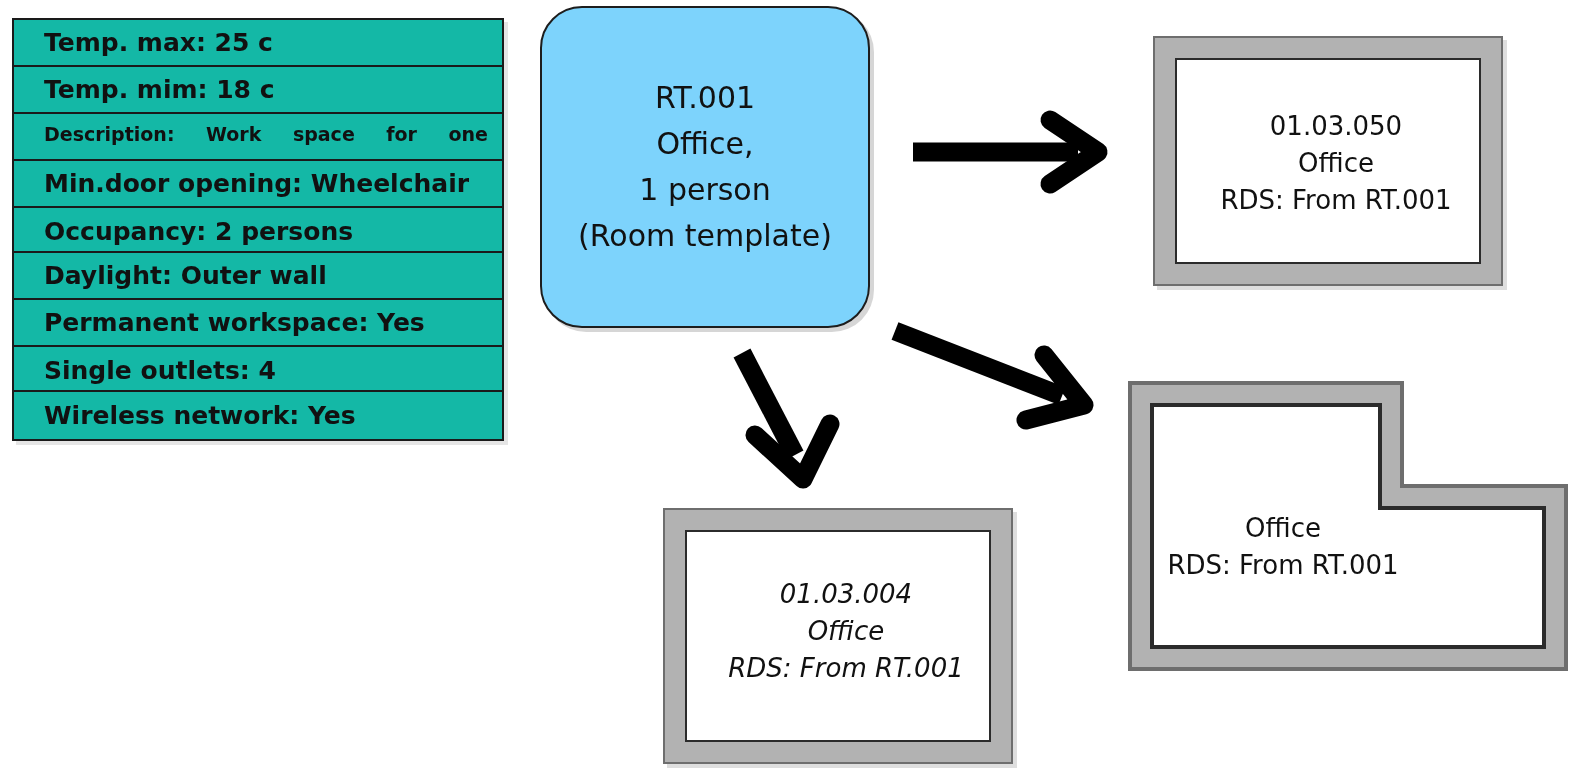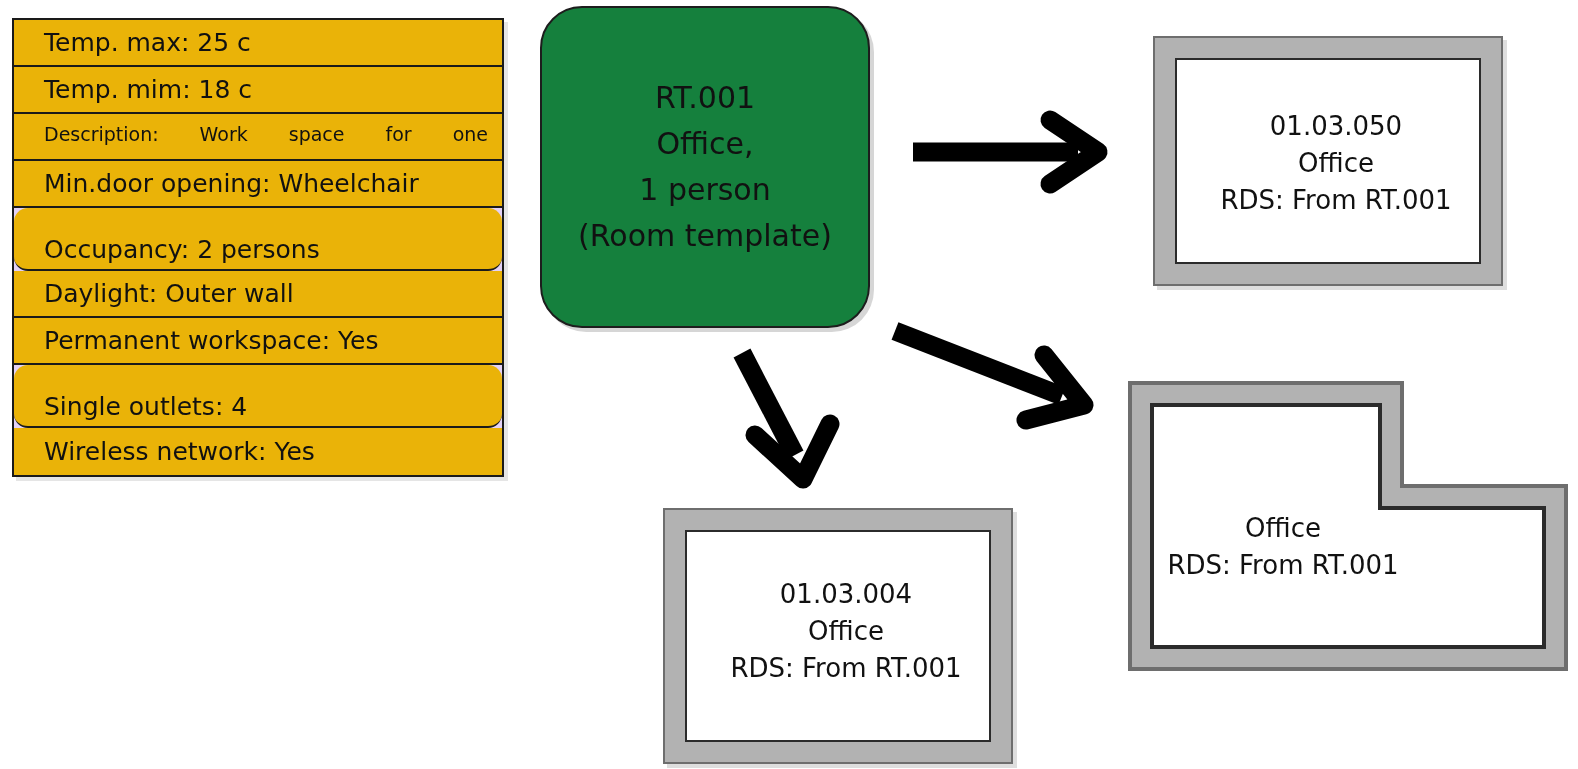--- a/index.html
+++ b/index.html
@@ -27,50 +27,51 @@
     top: 18px;
     width: 492px;
     box-sizing: border-box;
     border: 2px solid #1a1a1a;
     background: #e3d2f7;
     box-shadow: 4px 4px 0 rgba(0,0,0,0.10);
   }
   .prop-row {
     position: relative;
     box-sizing: border-box;
-    background: #eab308;
+    background: #14b8a6;
     border-bottom: 2px solid #1a1a1a;
     color: #111111;
     font-size: 25px;
     line-height: 1.0;
     padding: 0 14px 0 30px;
     display: flex;
     align-items: center;
+    font-weight: bold;
   }
   .prop-row:last-child { border-bottom: none; align-items: center; }
   .prop-row.h-normal { height: 47px; }
-  .prop-row.h-tall   { height: 63px; align-items: flex-end; padding-bottom: 7px; border-radius: 14px; }
+  .prop-row.h-tall   { height: 45px; align-items: flex-end; padding-bottom: 7px; }
   .prop-row.justify  { display: block; padding-top: 11px; }
   .prop-row .just-text {
     display: block;
     text-align: justify;
     text-align-last: justify;
     font-size: 19px;
     white-space: normal;
   }
 
   
   #template-node {
     position: absolute;
     left: 540px;
     top: 6px;
     width: 330px;
     height: 322px;
     box-sizing: border-box;
-    background: #15803d;
+    background: #7dd3fc;
     border: 2px solid #1d1d1d;
     border-radius: 42px;
     box-shadow: 4px 4px 0 rgba(0,0,0,0.16);
     display: flex;
     flex-direction: column;
     align-items: center;
     justify-content: center;
     color: #111111;
     font-size: 30px;
     line-height: 1.53;
@@ -107,21 +108,21 @@
     pointer-events: none;
   }
   .room .room-label .rline { display: block; white-space: nowrap; }
 
   
   #room-a { left: 1153px; top: 36px; width: 350px; height: 250px; }
   #room-a .wall-inner { left: 22px; top: 22px; right: 22px; bottom: 22px; }
   #room-a .room-label { top: 72px; }
 
   
-  #room-b { left: 663px; top: 508px; width: 350px; height: 256px; }
+  #room-b { left: 663px; top: 508px; width: 350px; height: 256px; font-style: italic; }
   #room-b .wall-inner { left: 22px; top: 22px; right: 22px; bottom: 22px; }
   #room-b .room-label { top: 68px; }
 
   
   #room-c { left: 1128px; top: 381px; width: 440px; height: 290px; }
   #room-c .lshape-outer {
     position: absolute;
     inset: 0;
     background: #b2b2b2;
     -webkit-clip-path: polygon(0 0, 62% 0, 62% 36%, 100% 36%, 100% 100%, 0 100%);

